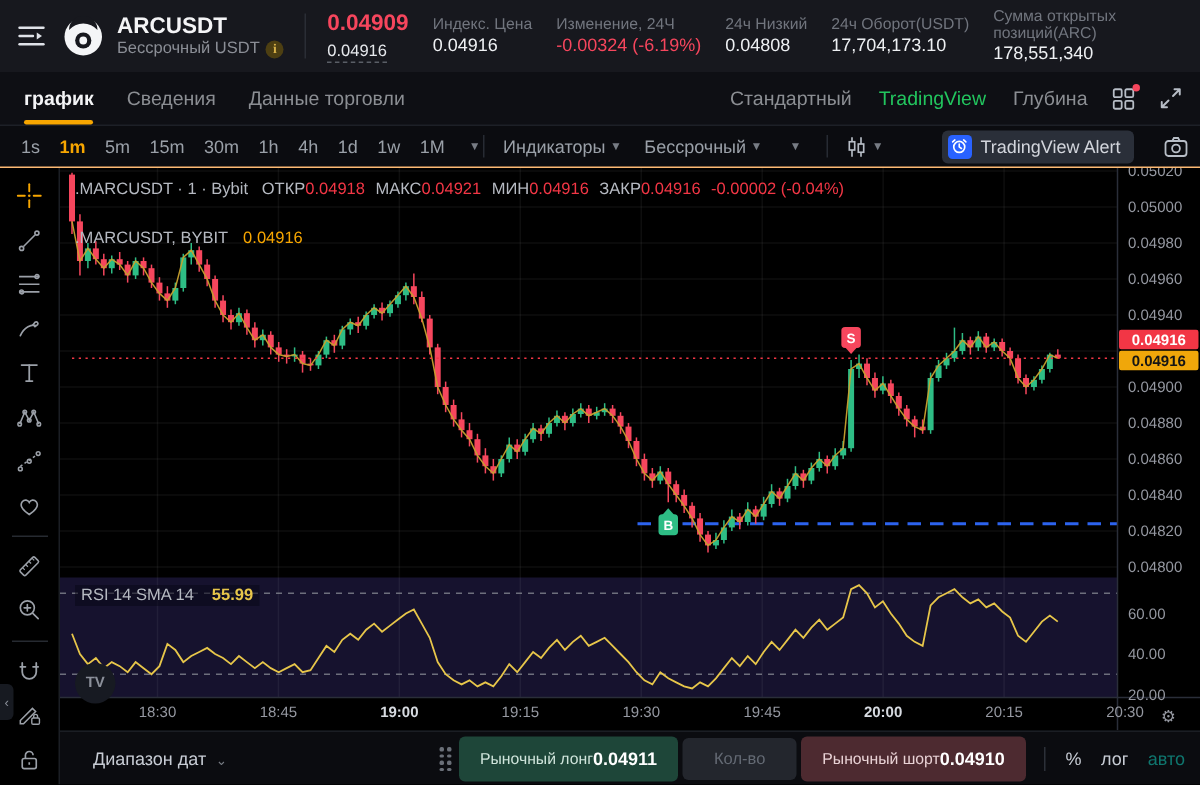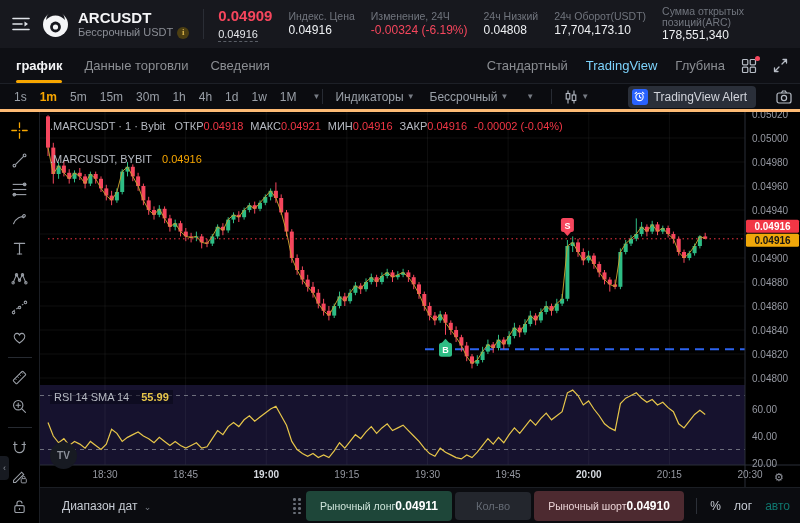--- a/index.html
+++ b/index.html
@@ -22,24 +22,24 @@
   .stat .vl.red{color:#f6465d;}
   .stat.oi .lb{line-height:11px;}
   .tabrow{height:36px;background:#0e0f14;border-bottom:1px solid #1d2027;display:flex;align-items:center;
     padding:0 12px 0 16px;box-sizing:border-box;}
   .tab{margin-right:22px;font-size:13px;color:#8b8e93;cursor:pointer;position:relative;height:100%;
     display:flex;align-items:center;}
   .tab.active{color:#f3f4f6;font-weight:bold;}
   .tab.active:after{content:"";position:absolute;left:0;right:0;bottom:0;height:3px;background:#f7a600;border-radius:2px;}
   .tabrow .spacer{flex:1;}
   .tabmode{font-size:13px;color:#8b8e93;margin-left:18px;cursor:pointer;}
-  .tabmode.active{color:#7dd3fc;}
+  .tabmode.active{color:#22c55e;}
   .tr-icon{margin-left:16px;cursor:pointer;position:relative;display:flex;}
   .reddot{position:absolute;top:-2px;right:-3px;width:5px;height:5px;border-radius:50%;background:#f6465d;}
-  .toolbar{height:28px;background:#0b0c10;border-bottom:3px solid #fdba74;display:flex;align-items:center;
+  .toolbar{height:28px;background:#0b0c10;border-bottom:1px solid #fdba74;display:flex;align-items:center;
     padding:0 8px 0 14px;box-sizing:border-box;font-size:12px;color:#9aa0a8;}
   .iv{margin-right:13px;cursor:pointer;}
   .iv.active{color:#f7a600;font-weight:bold;}
   .caret{font-size:8px;color:#777c84;margin-left:3px;}
   .tdiv{width:1px;height:15px;background:#272b33;margin:0 12px 0 2px;}
   .menu{margin-right:15px;cursor:pointer;display:flex;align-items:center;}
   .alert-pill{display:flex;align-items:center;gap:6px;background:#2a2f39;border-radius:4px;padding:3px 9px 3px 4px;
     color:#d2d5dc;cursor:pointer;margin:0 10px 0 2px;}
   .alert-ic{width:16px;height:16px;border-radius:3px;background:#2962ff;display:flex;align-items:center;justify-content:center;}
   .tb-icon{margin-left:10px;cursor:pointer;display:flex;}
@@ -132,22 +132,22 @@
   </div>
   <div class="stat oi">
     <div class="lb">Сумма открытых
 позиций(ARC)</div>
       <div class="vl">178,551,340</div>
   </div>
 </div>
 
 <div class="tabrow">
   <div class="tab active">график</div>
+  <div class="tab">Сведения</div>
   <div class="tab">Данные торговли</div>
-  <div class="tab">Сведения</div>
   <div class="spacer"></div>
   <div class="tabmode">Стандартный</div>
   <div class="tabmode active">TradingView</div>
   <div class="tabmode">Глубина</div>
   <div class="tr-icon">
     <svg width="16" height="16" viewBox="0 0 16 16">
       <g fill="none" stroke="#b7bdc6" stroke-width="1.2">
         <rect x="1.5" y="1.5" width="5.3" height="5.3" rx="1"></rect>
           <rect x="9.2" y="1.5" width="5.3" height="5.3" rx="1"></rect>
         <rect x="1.5" y="9.2" width="5.3" height="5.3" rx="1"></rect>

